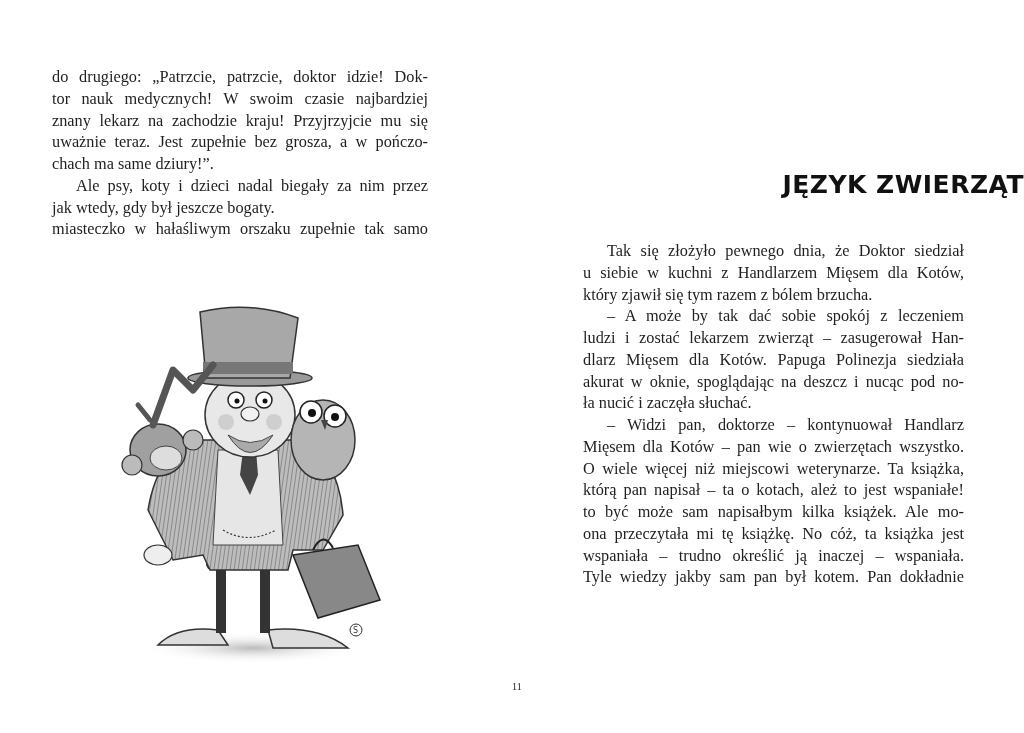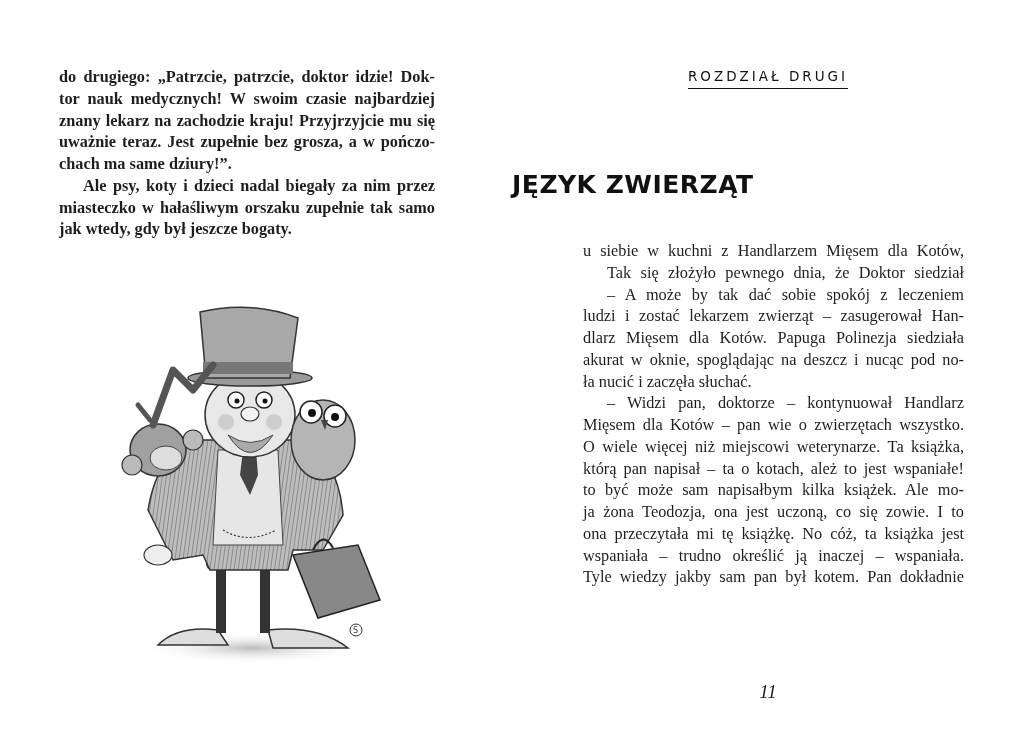--- a/index.html
+++ b/index.html
@@ -1,44 +1,44 @@
 <!DOCTYPE html>
 <html><head>
 <meta charset="utf-8">
 <style>
   html, body { margin:0; padding:0; background:#ffffff; }
   body { width:1024px; height:733px; position:relative; overflow:hidden; font-family:"Liberation Serif","DejaVu Serif",serif; color:#1e1e1e; }
   .page { position:absolute; top:0; height:733px; }
   .page-left { left:0; width:512px; }
   .page-right { left:512px; width:512px; }
   .text-block { position:absolute; font-size:16.3px; line-height:21.75px; }
-  .left-text { left:59px; top:66px; width:376px;font-weight:bold; }
+  .left-text { left:52px; top:66px; width:376px; }
   .right-text { left:71px; top:240px; width:381px; }
   .line { display:block; white-space:nowrap; text-align:justify; text-align-last:justify; height:21.75px; }
   .line.last { text-align-last:left; }
   .line.indent { text-indent:24px; }
   .chapter-label { position:absolute; left:0; width:512px; top:67px; text-align:center; }
   .chapter-label span { display:inline-block; font-family:"DejaVu Sans","Liberation Sans",sans-serif; font-size:13.5px; letter-spacing:3px; padding-bottom:4px; border-bottom:1.5px solid #111; color:#111; }
-  .chapter-title { position:absolute; left:0; width:512px; top:170px; text-align:left; font-family:"DejaVu Sans","Liberation Sans",sans-serif; font-weight:bold; font-size:25px; letter-spacing:0.5px; color:#111; }
-  .page-number { position:absolute; left:0; width:512px; top:681px; text-align:center; font-size:19px;font-style:italic; }
+  .chapter-title { position:absolute; left:0; width:512px; top:170px; text-align:right; font-family:"DejaVu Sans","Liberation Sans",sans-serif; font-weight:bold; font-size:25px; letter-spacing:0.5px; color:#111; }
+  .page-number { position:absolute; left:0; width:512px; top:681px; font-size:10px; }
   .illustration { position:absolute; left:118px; top:300px; width:270px; height:370px; }
 </style>
 </head>
 <body>
 
 <div class="page page-left">
   <div class="text-block left-text">
     <span class="line">do drugiego: „Patrzcie, patrzcie, doktor idzie! Dok-</span>
     <span class="line">tor nauk medycznych! W swoim czasie najbardziej</span>
     <span class="line">znany lekarz na zachodzie kraju! Przyjrzyjcie mu się</span>
     <span class="line">uważnie teraz. Jest zupełnie bez grosza, a w pończo-</span>
     <span class="line last">chach ma same dziury!”.</span>
     <span class="line indent">Ale psy, koty i dzieci nadal biegały za nim przez</span>
+    <span class="line last">jak wtedy, gdy był jeszcze bogaty.</span>
     <span class="line">miasteczko w hałaśliwym orszaku zupełnie tak samo</span>
-    <span class="line last">jak wtedy, gdy był jeszcze bogaty.</span>
   </div>
 
   <svg class="illustration" viewBox="0 0 270 370" xmlns="http://www.w3.org/2000/svg">
     <defs>
       <pattern id="stripes" width="4" height="4" patternUnits="userSpaceOnUse" patternTransform="rotate(8)">
         <rect width="4" height="4" fill="#bdbdbd"></rect>
         <line x1="0" y1="0" x2="0" y2="4" stroke="#555" stroke-width="1"></line>
       </pattern>
       <radialGradient id="shadow" cx="50%" cy="50%" r="50%">
         <stop offset="0%" stop-color="#bbb"></stop>
@@ -101,38 +101,35 @@
     <circle cx="75" cy="140" r="10" fill="#bbb" stroke="#333" stroke-width="1.2"></circle>
     <path d="M35 125 L55 70 L75 90 L95 65" fill="none" stroke="#555" stroke-width="7" stroke-linecap="round" stroke-linejoin="round"></path>
     <path d="M32 120 L20 105" fill="none" stroke="#555" stroke-width="5" stroke-linecap="round"></path>
 
     <circle cx="238" cy="330" r="6" fill="none" stroke="#333" stroke-width="1"></circle>
     <text x="235" y="333" font-size="8" font-family="DejaVu Sans, sans-serif" fill="#333">S</text>
   </svg>
 </div>
 
 <div class="page page-right">
-  <div class="chapter-label">
-    <span>ROZDZIAŁ DRUGI</span>
-  </div>
   <div class="chapter-title">JĘZYK ZWIERZĄT</div>
 
   <div class="text-block right-text">
+    <span class="line indent">Tak się złożyło pewnego dnia, że Doktor siedział</span>
     <span class="line">u siebie w kuchni z Handlarzem Mięsem dla Kotów,</span>
-    <span class="line indent">Tak się złożyło pewnego dnia, że Doktor siedział</span>
+    <span class="line last">który zjawił się tym razem z bólem brzucha.</span>
     <span class="line indent">– A może by tak dać sobie spokój z leczeniem</span>
     <span class="line">ludzi i zostać lekarzem zwierząt – zasugerował Han-</span>
     <span class="line">dlarz Mięsem dla Kotów. Papuga Polinezja siedziała</span>
     <span class="line">akurat w oknie, spoglądając na deszcz i nucąc pod no-</span>
     <span class="line last">ła nucić i zaczęła słuchać.</span>
     <span class="line indent">– Widzi pan, doktorze – kontynuował Handlarz</span>
     <span class="line">Mięsem dla Kotów – pan wie o zwierzętach wszystko.</span>
     <span class="line">O wiele więcej niż miejscowi weterynarze. Ta książka,</span>
     <span class="line">którą pan napisał – ta o kotach, ależ to jest wspaniałe!</span>
     <span class="line">to być może sam napisałbym kilka książek. Ale mo-</span>
-    <span class="line">ja żona Teodozja, ona jest uczoną, co się zowie. I to</span>
     <span class="line">ona przeczytała mi tę książkę. No cóż, ta książka jest</span>
     <span class="line">wspaniała – trudno określić ją inaczej – wspaniała.</span>
     <span class="line">Tyle wiedzy jakby sam pan był kotem. Pan dokładnie</span>
   </div>
 
   <div class="page-number">11</div>
 </div>
 
 </body></html>

